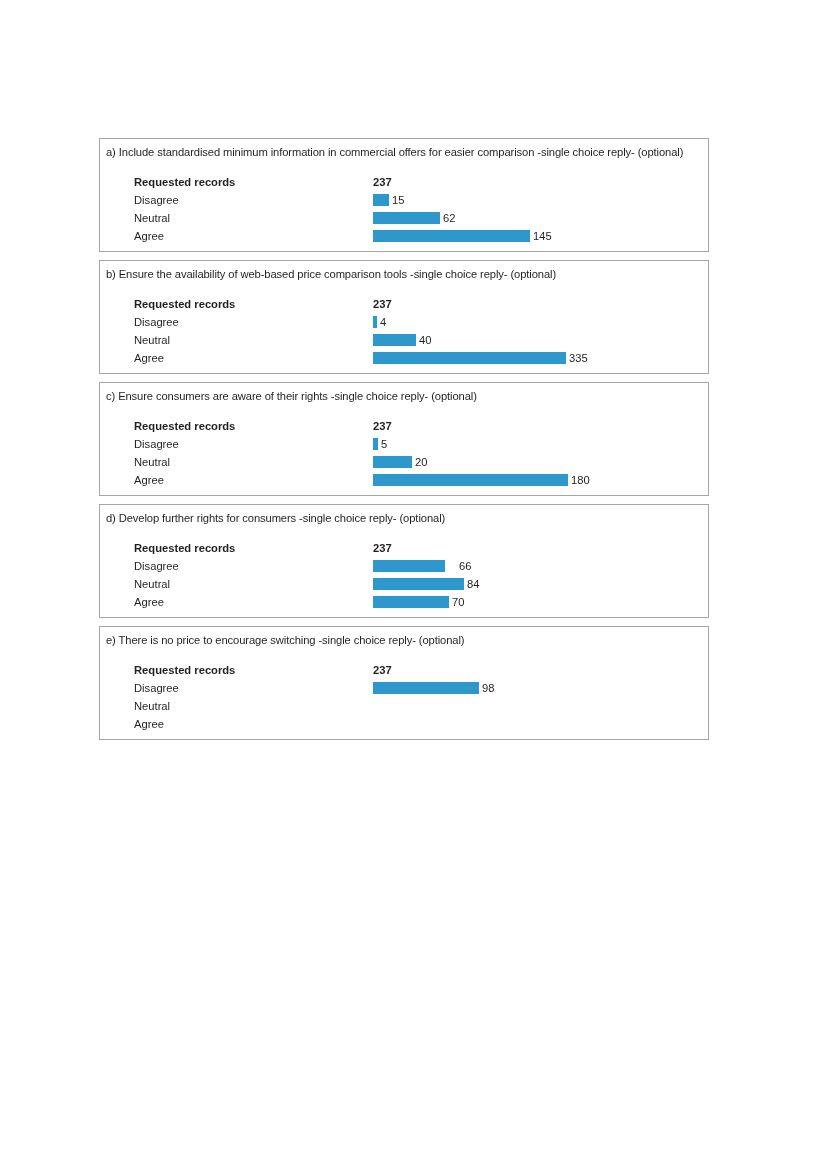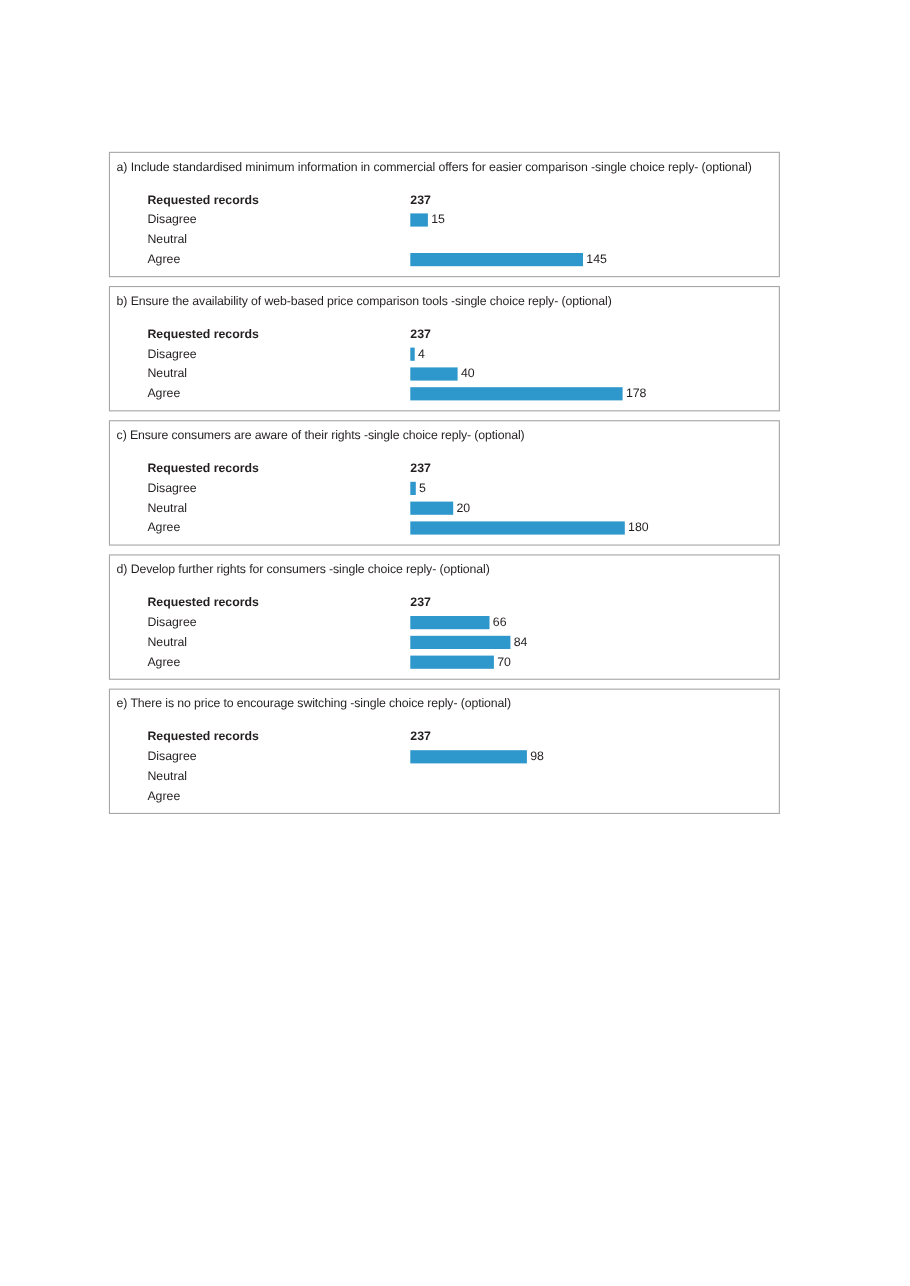--- a/index.html
+++ b/index.html
@@ -125,20 +125,24 @@
           </div>
           <div class="row">
             <div class="row-label">Disagree</div>
             <div class="plot">
               <div class="bar" style="width: 16px; background: rgb(46, 151, 204);"></div>
               <div class="bar-value" style="left: 19px;">15</div>
             </div>
           </div>
           <div class="row">
             <div class="row-label">Neutral</div>
+            <div class="plot">
+              <div class="bar" style="width: 67px; background: rgb(46, 151, 204);"></div>
+              <div class="bar-value" style="left: 70px;">62</div>
+            </div>
           </div>
           <div class="row">
             <div class="row-label">Agree</div>
             <div class="plot">
               <div class="bar" style="width: 157px; background: rgb(46, 151, 204);"></div>
               <div class="bar-value" style="left: 160px;">145</div>
             </div>
           </div>
         </div>
       </div>
@@ -162,21 +166,21 @@
             <div class="row-label">Neutral</div>
             <div class="plot">
               <div class="bar" style="width: 43px; background: rgb(46, 151, 204);"></div>
               <div class="bar-value" style="left: 46px;">40</div>
             </div>
           </div>
           <div class="row">
             <div class="row-label">Agree</div>
             <div class="plot">
               <div class="bar" style="width: 193px; background: rgb(46, 151, 204);"></div>
-              <div class="bar-value" style="left: 196px;">178</div>
+              <div class="bar-value" style="left: 196px;">335</div>
             </div>
           </div>
         </div>
       </div>
       <div class="panel">
         <div class="panel-title">c) Ensure consumers are aware of their rights -single choice reply- (optional)</div>
         <div class="rows">
           <div class="row header">
             <div class="row-label">Requested records</div>
             <div class="plot">
@@ -212,21 +216,21 @@
           <div class="row header">
             <div class="row-label">Requested records</div>
             <div class="plot">
               <div class="bar-value" style="left: 0px;">237</div>
             </div>
           </div>
           <div class="row">
             <div class="row-label">Disagree</div>
             <div class="plot">
               <div class="bar" style="width: 72px; background: rgb(46, 151, 204);"></div>
-              <div class="bar-value" style="left: 75px;">66</div>
+              <div class="bar-value" style="left: 86px;">66</div>
             </div>
           </div>
           <div class="row">
             <div class="row-label">Neutral</div>
             <div class="plot">
               <div class="bar" style="width: 91px; background: rgb(46, 151, 204);"></div>
               <div class="bar-value" style="left: 94px;">84</div>
             </div>
           </div>
           <div class="row">

